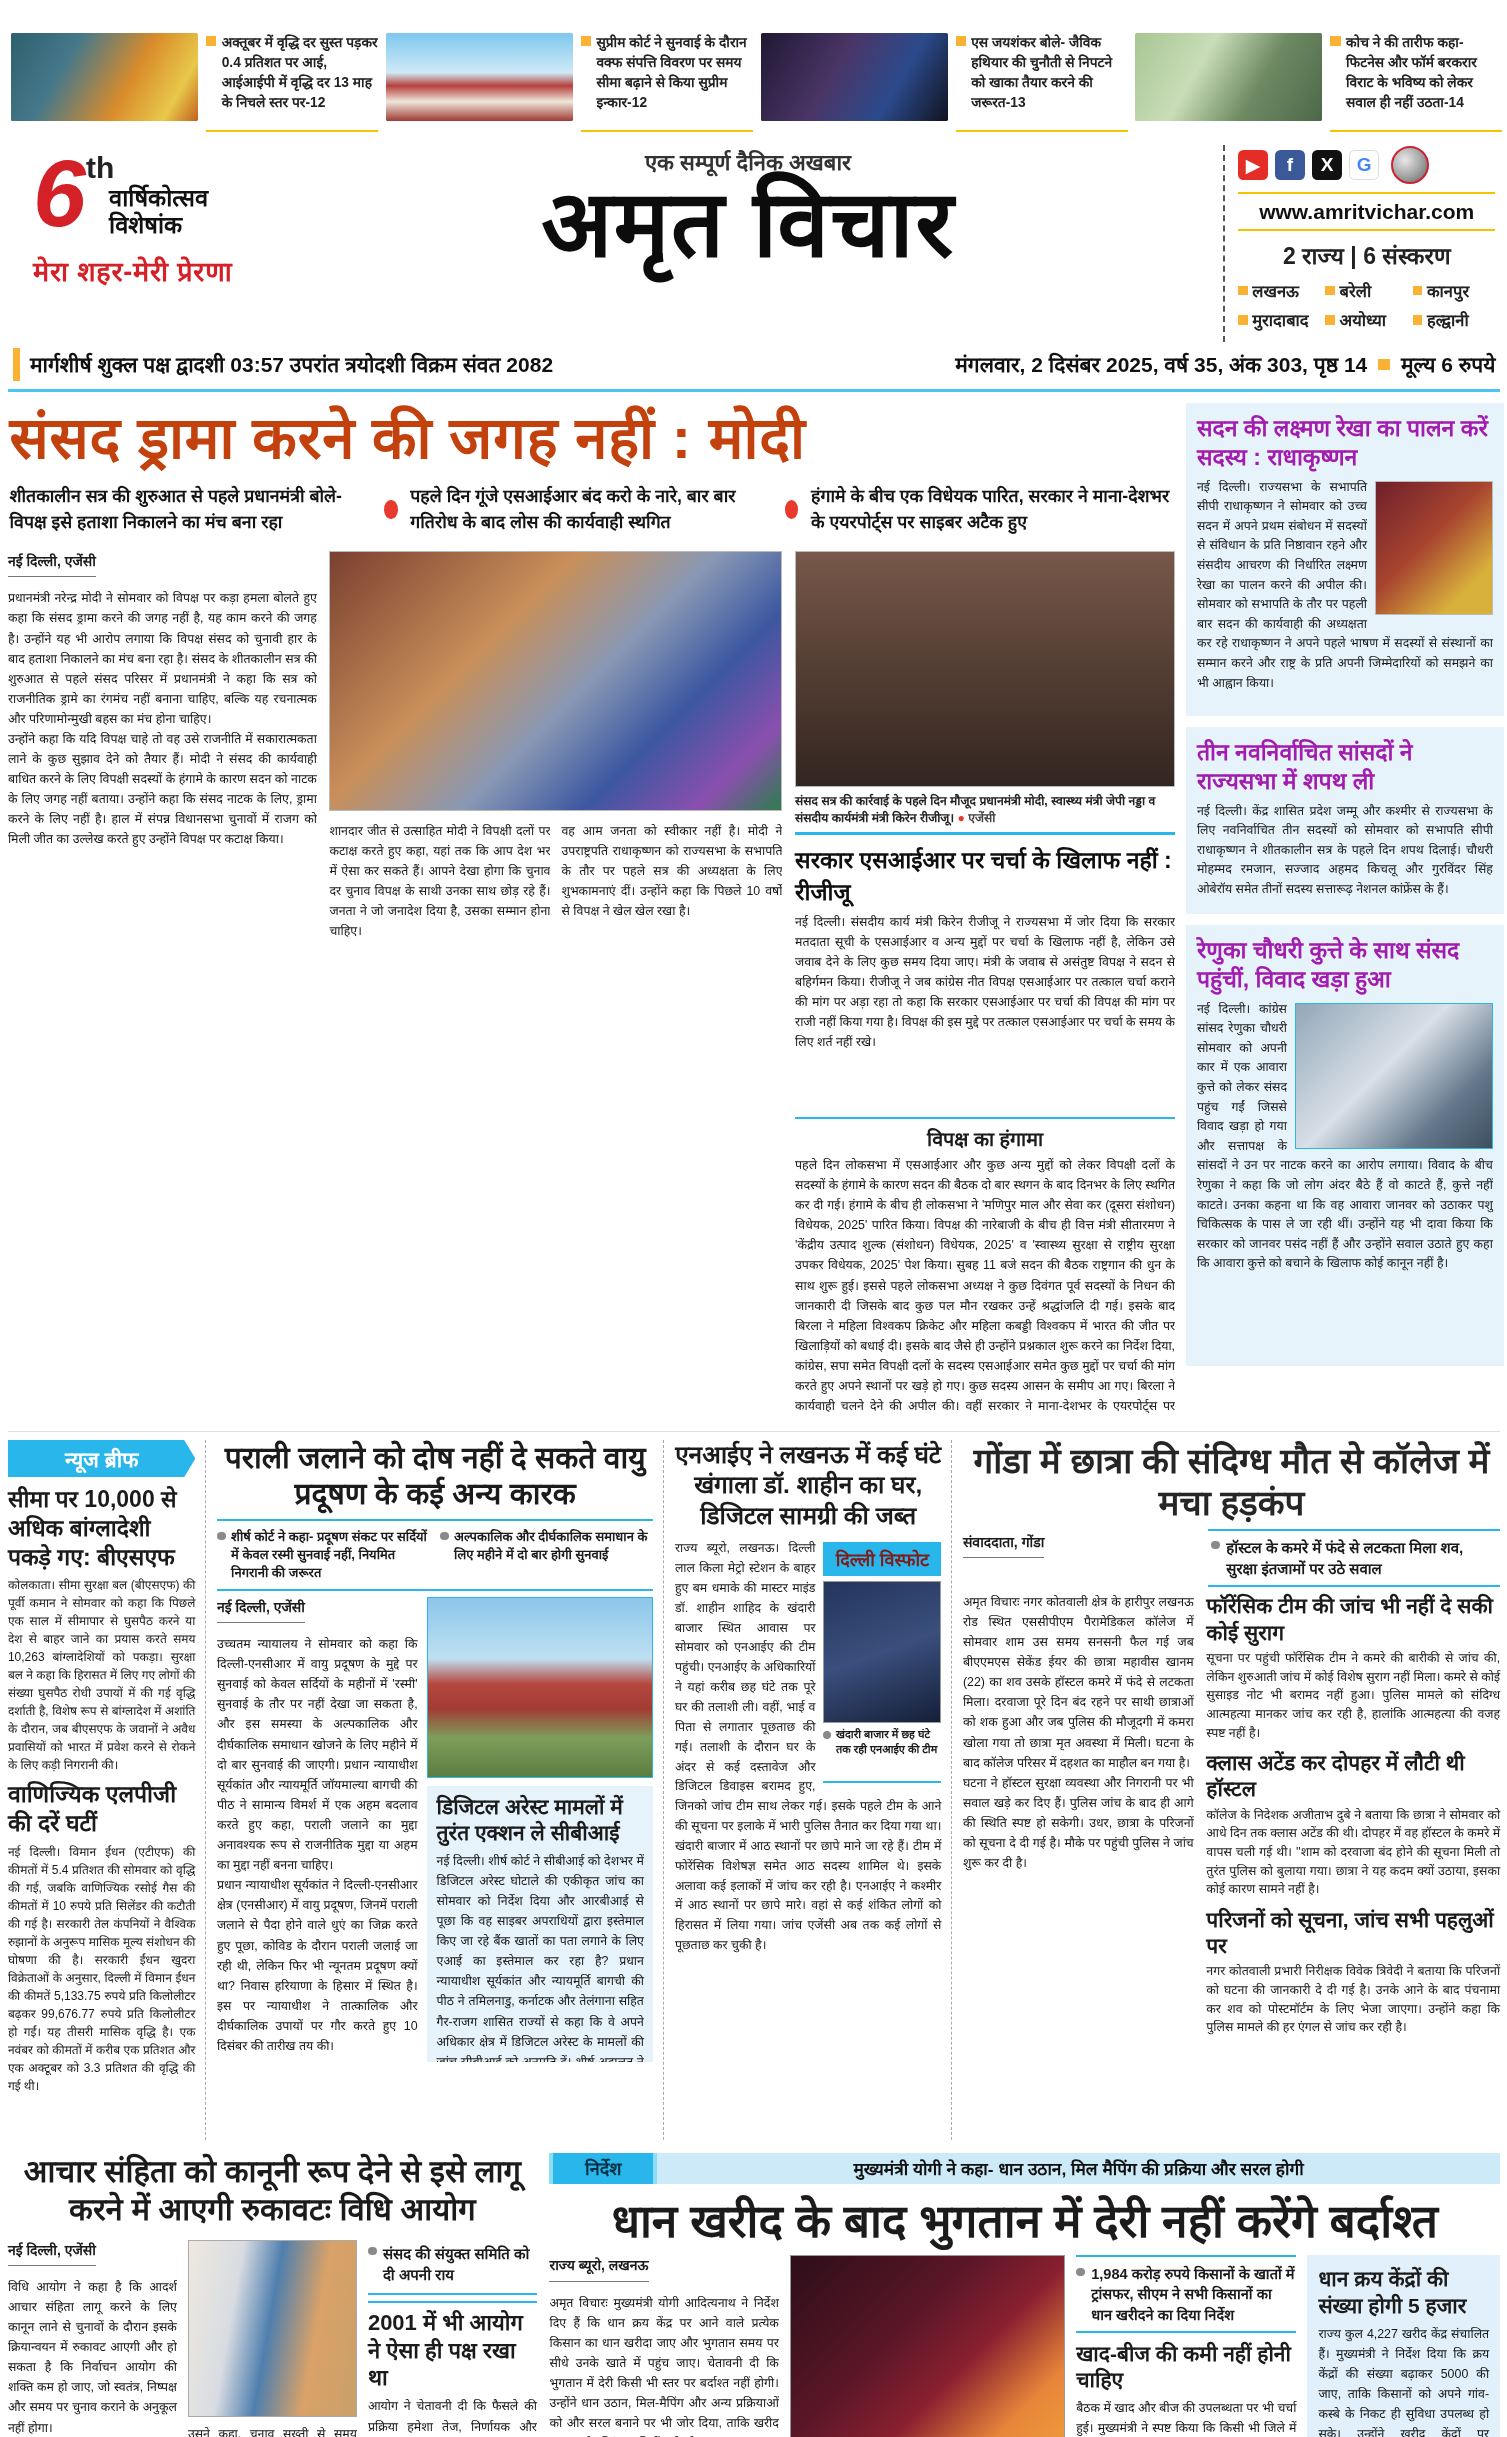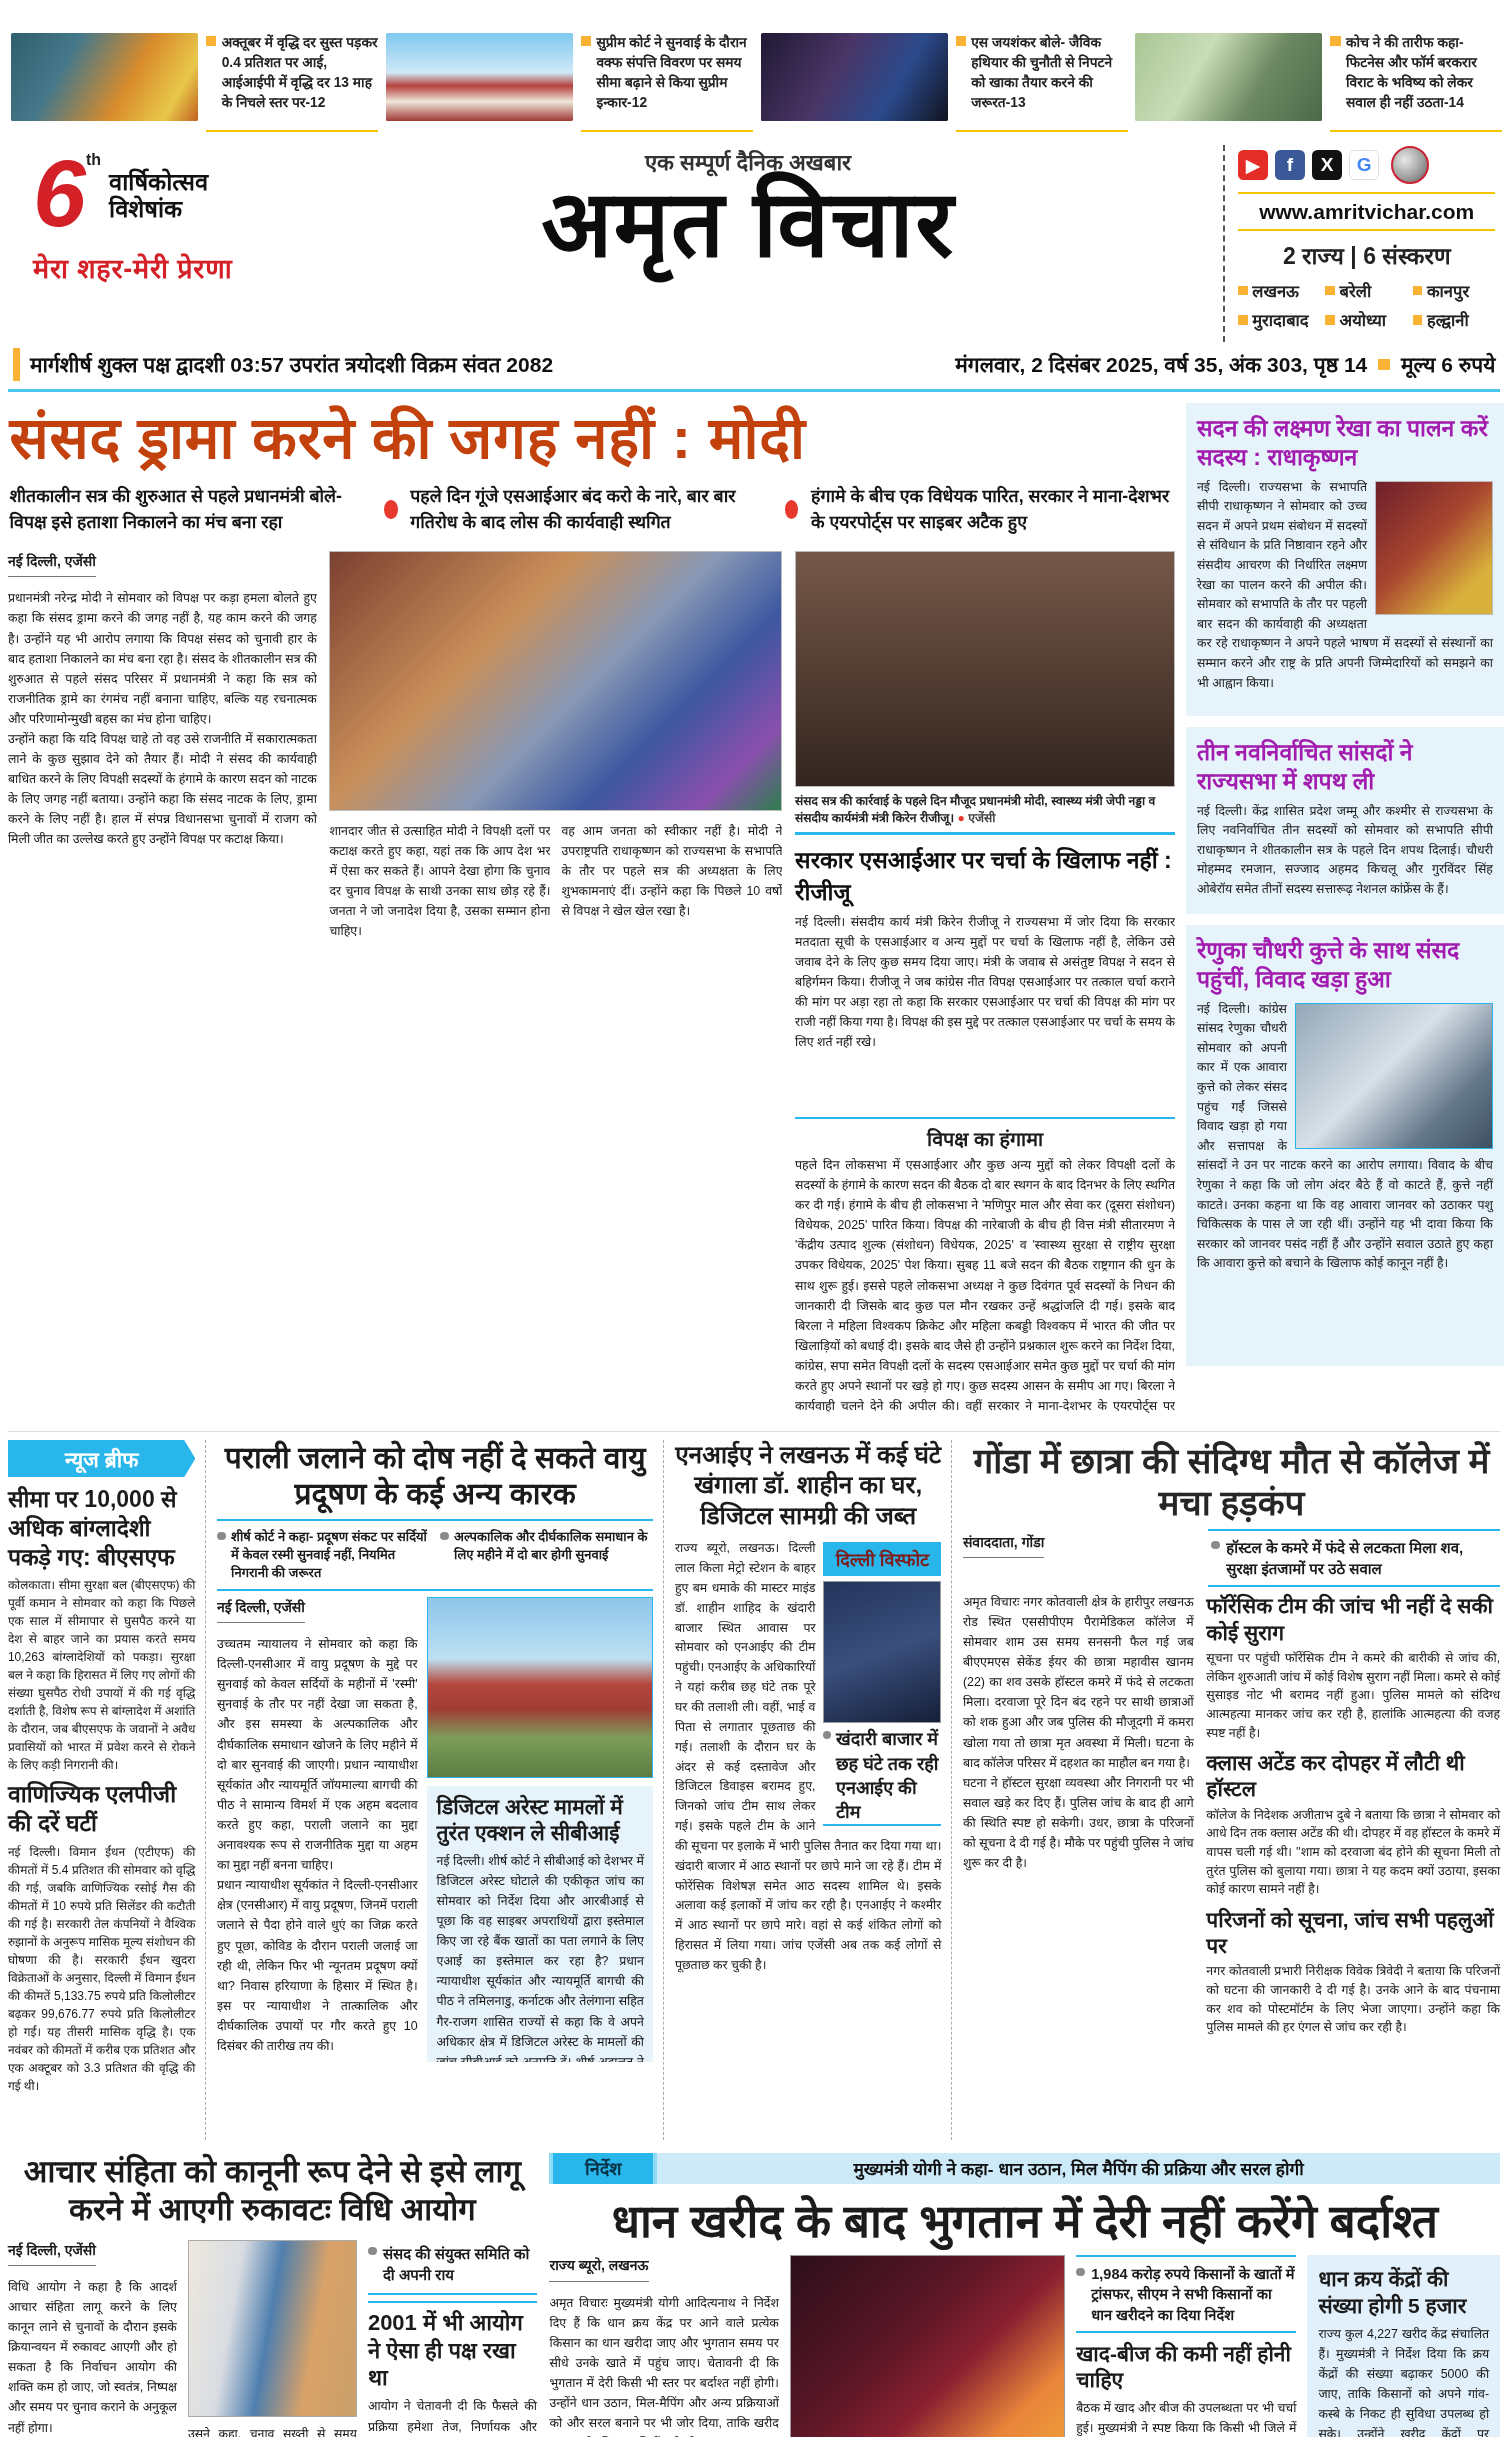--- a/index.html
+++ b/index.html
@@ -10,21 +10,21 @@
   .top-strip { display:flex; gap:7.9px; padding:28px 3.2px 0 3.2px; height:126px; }
   .brief-photo { width:187px; height:88px; border-radius:1.6px; flex:none; }
   .brief-item { width:172px; flex:none; display:flex; gap:5.5px; padding-bottom:4.7px; border-bottom:2.4px solid #f5c400; height:99px; overflow:hidden; }
   .brief-sq { width:10.2px; height:10.2px; background:#f9b233; flex:none; margin-top:3.2px; }
   .brief-txt { font-weight:700; font-size:13.8px; line-height:1.45; color:#222; }
 
   
   .masthead { display:flex; padding:14px 4.7px 0 4.7px; height:211px; }
   .anniv { width:260px; flex:none; padding-left:20.5px; padding-top:6.3px; }
   .anniv-6 { font-size:95px; font-weight:900; color:#d42027; line-height:0.9; float:left; font-style:italic; }
-  .anniv-th { font-size:16px; color:#222; font-weight:700; }
+  .anniv-th { font-size:30px; color:#222; font-weight:700; }
   .anniv-l1 { font-size:23.6px; font-weight:800; color:#111; line-height:1.15; margin-left:6.3px; }
   .anniv-l2 { clear:both; font-size:27px; font-weight:800; color:#d42027; padding-top:12.6px; letter-spacing:0.8px; }
   .mast-center { flex:1; text-align:center; position:relative; }
   .tagline { font-size:22px; font-weight:800; color:#333; margin-top:1.6px; }
   .logo { font-size:93px; font-weight:900; color:#0c0c0c; line-height:1.05; letter-spacing:1.6px; }
   .edition { font-size:20.5px; font-weight:700; color:#222; margin-top:-4.7px; }
   .mast-right { width:272px; flex:none; border-left:2.4px dashed #555; padding:1.6px 0 0 12.6px; }
   .social-row { display:flex; gap:7px; align-items:center; }
   .s-ic { width:30px; height:30px; border-radius:5.5px; color:#fff; font-weight:900; font-size:19px; display:flex; align-items:center; justify-content:center; }
   .mic { width:38px; height:38px; border-radius:50%; background:radial-gradient(circle at 35% 35%,#e8e8e8,#9a9a9a 60%,#5c5c5c); margin-left:4.7px; border:2.4px solid #c23; }
@@ -91,21 +91,21 @@
   .parali-flex { display:flex; gap:9.5px; }
   .parali-txt { width:47%; height:488px; overflow:hidden; }
   .parali-right { width:53%; }
   .sc-photo { width:100%; height:181px; background:linear-gradient(180deg,#8cc6ea 0%,#bfe0f2 34%,#b5473e 48%,#a13c35 62%,#7d9e5a 78%,#5c7c42 100%); border:1.6px solid #29b6ea; }
   .digital-box { background:#e7f3fb; margin-top:7.9px; padding:7.9px 9.5px; height:276px; overflow:hidden; }
   .digital-head { font-size:21px; font-weight:900; line-height:1.25; margin-bottom:4.7px; }
   .nia-col { width:277px; flex:none; border-right:1.6px dashed #aaa; padding-right:9.5px; }
   .nia-head { font-size:24.4px; font-weight:900; line-height:1.25; text-align:center; margin-bottom:7.9px; }
   .delhi-tag { background:#29b6ea; color:#7f1d1d; font-size:18px; font-weight:900; text-align:center; padding:4.7px 3.2px; width:118px; float:right; margin:3.2px 0 4.7px 7.9px; }
   .shaheen-photo { width:118px; height:142px; float:right; clear:right; margin:0 0 4.7px 7.9px; background:linear-gradient(160deg,#24355c 0%,#3a4f7d 50%,#151f38 100%); border:0.8px solid #999; }
-  .nia-bullet { float:right; clear:right; width:118px; font-size:18px; font-weight:800; line-height:1.35; display:flex; gap:4.7px; border-bottom:2.4px solid #29b6ea; padding-bottom:0; margin-left:7.9px; }
+  .nia-bullet { float:right; clear:right; width:118px; font-size:11px; font-weight:800; line-height:1.35; display:flex; gap:4.7px; border-bottom:2.4px solid #29b6ea; padding-bottom:24px; margin-left:7.9px; }
   .nia-bullet .dot { width:7.9px; height:7.9px; border-radius:50%; background:#8a8a8a; flex:none; margin-top:3.9px; }
   .nia-body { font-size:12.4px; line-height:1.6; text-align:justify; }
   .gonda-col { flex:1; }
   .gonda-head { font-size:35px; font-weight:900; text-align:center; line-height:1.2; color:#262626; }
   .gonda-bullet { display:flex; gap:6.3px; font-size:15px; font-weight:800; line-height:1.4; border-top:2.4px solid #29b6ea; border-bottom:2.4px solid #29b6ea; padding:6.3px 3.2px; margin:7.9px 0; width:78%; margin-left:auto; }
   .gonda-bullet .dot { width:8.7px; height:8.7px; border-radius:50%; background:#8a8a8a; flex:none; margin-top:3.9px; }
   .gonda-flex { display:flex; gap:12.6px; }
   .gonda-main { width:44%; }
   .gonda-sub { width:56%; }
   .gsub-h { font-size:21px; font-weight:900; line-height:1.25; margin:1.6px 0 3.2px 0; }

